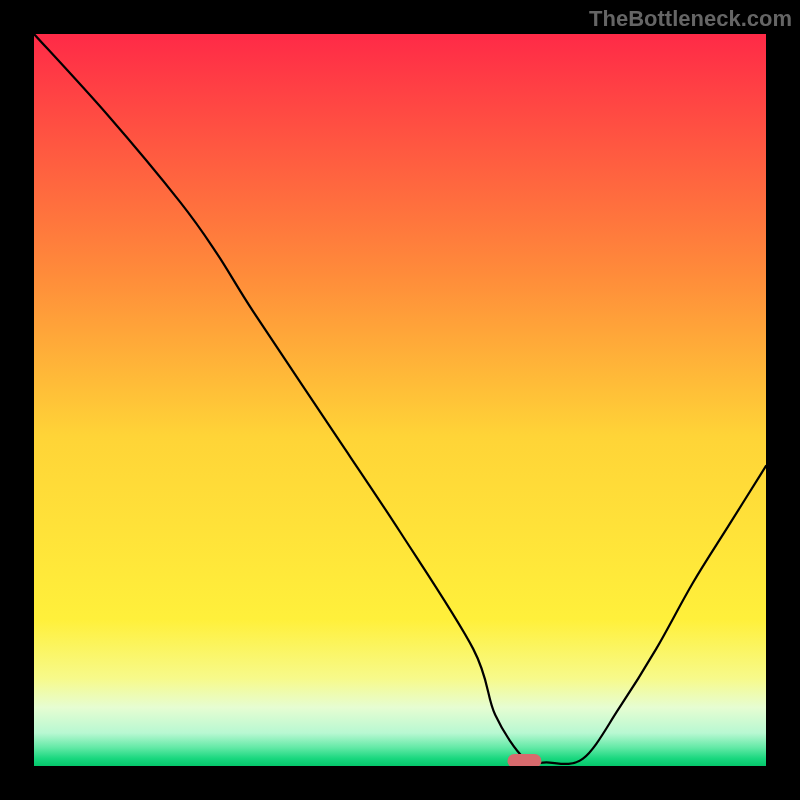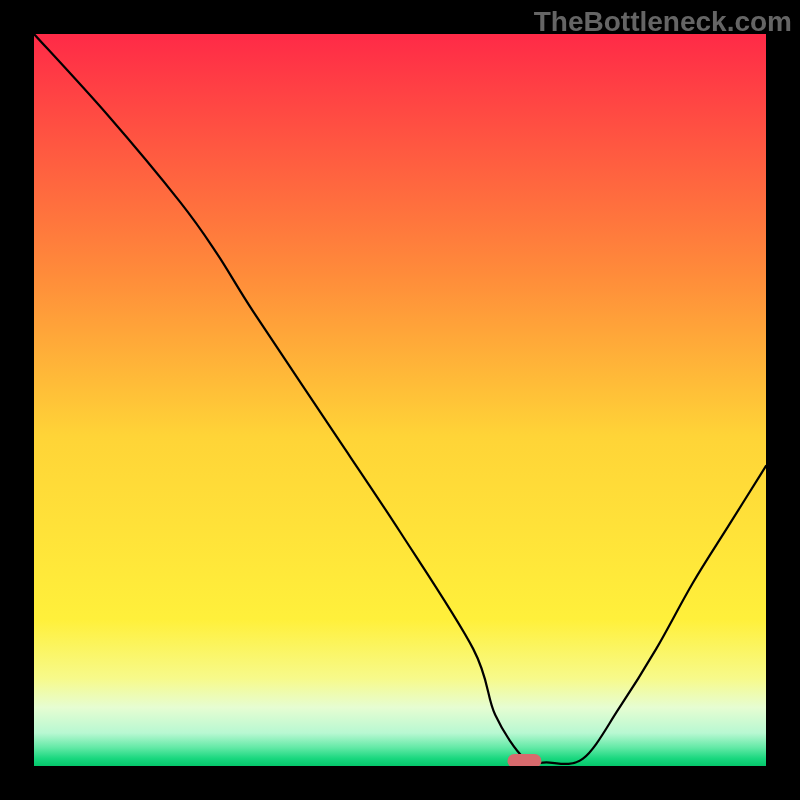--- a/index.html
+++ b/index.html
@@ -26,21 +26,21 @@
   .plot-area svg {
     display: block;
     width: 732px;
     height: 732px;
   }
   .attribution {
     position: absolute;
     top: 6px;
     right: 8px;
     font-family: Arial, Helvetica, sans-serif;
-    font-size: 28px;
+    font-size: 22px;
     font-weight: 600;
     color: #656565;
     user-select: none;
   }
 </style>
 </head>
 <body>
 
 <div class="canvas">
 

